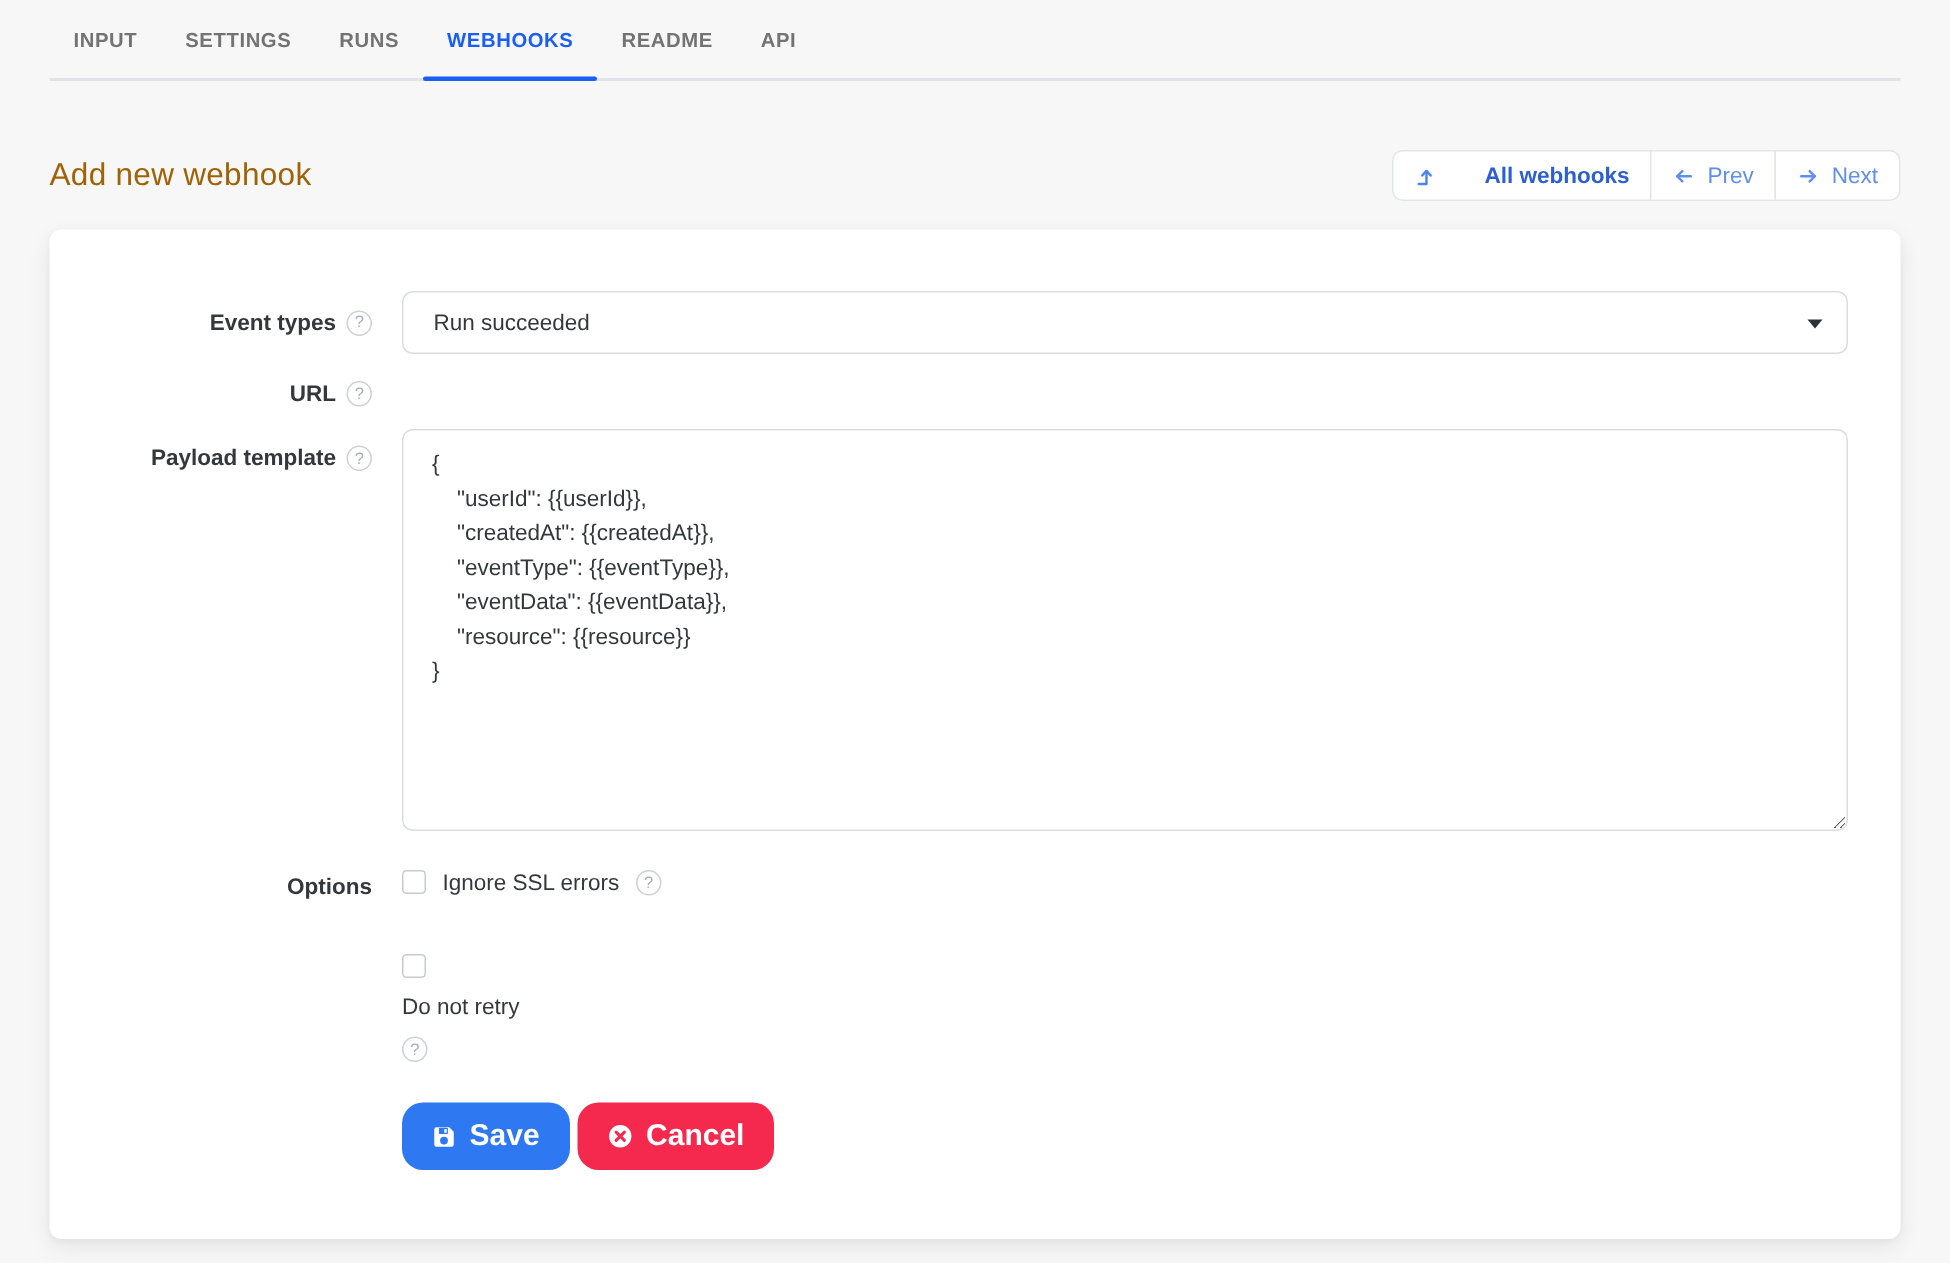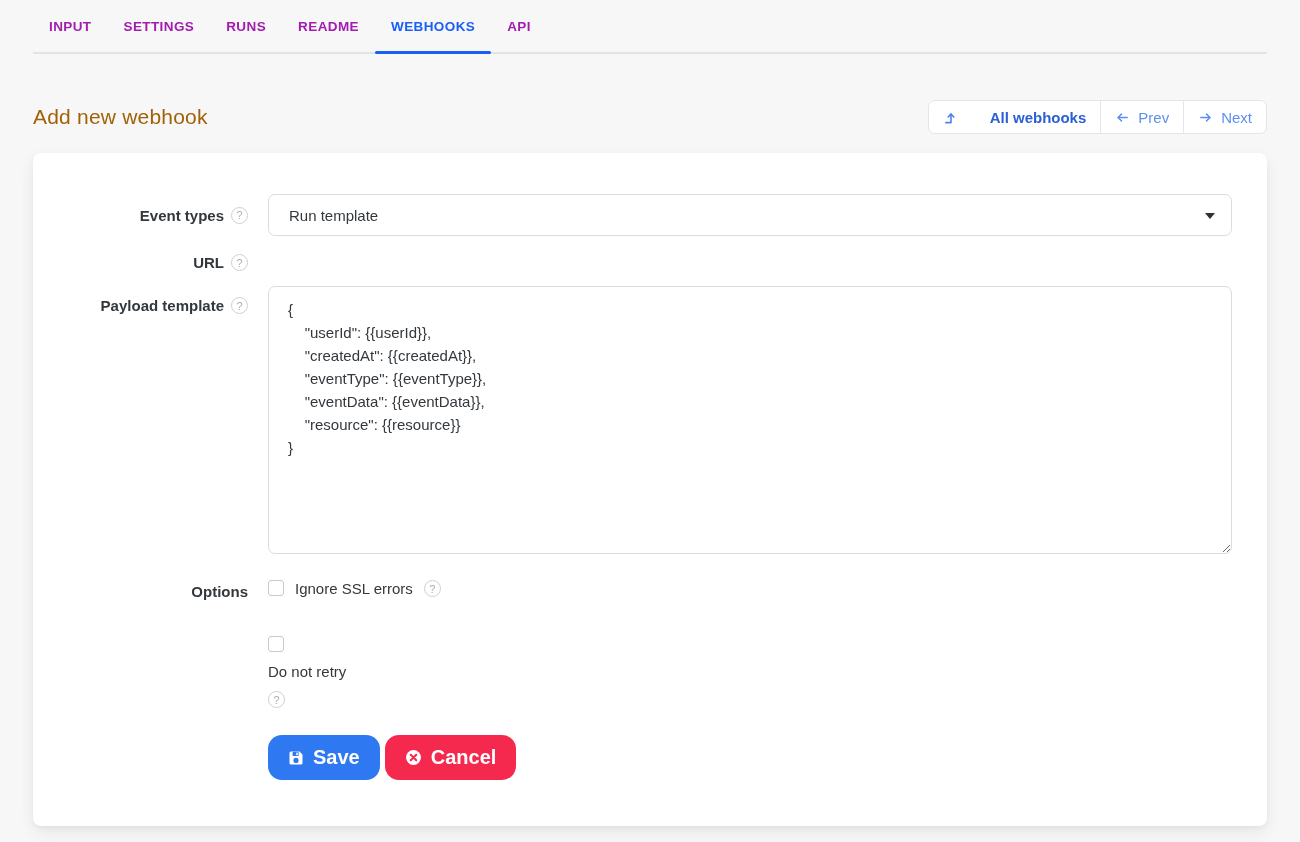--- a/index.html
+++ b/index.html
@@ -18,21 +18,21 @@
     align-items: stretch;
     border-bottom: 2px solid #e0e4e8;
   }
   .tab {
     display: flex;
     align-items: center;
     padding: 0 16px;
     font-size: 13.5px;
     font-weight: 700;
     letter-spacing: 0.4px;
-    color: #a21caf;
+    color: #737373;
     position: relative;
     cursor: pointer;
     white-space: nowrap;
   }
   .tab.active { color: #1a5ef5; }
   .tab.active::after {
     content: "";
     position: absolute;
     left: 0; right: 0; bottom: -2px;
     height: 3px;
@@ -209,22 +209,22 @@
   .action-btn.cancel { background: #f5294d; }
   .action-btn svg { display: block; }
 </style>
 </head>
 <body>
 
 <nav class="tabbar">
   <div class="tab">INPUT</div>
   <div class="tab">SETTINGS</div>
   <div class="tab">RUNS</div>
+  <div class="tab active">WEBHOOKS</div>
   <div class="tab">README</div>
-  <div class="tab active">WEBHOOKS</div>
   <div class="tab">API</div>
 </nav>
 
 <header class="page-header">
   <h1 class="page-title">Add new webhook</h1>
   <div class="btn-group">
     <button class="hbtn primary-link">
       <span>
         <svg width="15" height="15" viewBox="0 0 16 16" fill="none" stroke="#4a83f0" stroke-width="1.7" stroke-linecap="round" stroke-linejoin="round">
           <path d="M3 13.5 H8.5 V4.5"></path>
@@ -255,21 +255,21 @@
 </header>
 
 <main class="card">
 
   <div class="form-row">
     <div class="label-cell">
       <span>Event types</span>
       <span class="help">?</span>
     </div>
     <div class="select-box">
-      <span>Run template</span>
+      <span>Run succeeded</span>
       <span class="caret"></span>
     </div>
   </div>
 
   <div class="form-row gap-18">
     <div class="label-cell">
       <span>URL</span>
       <span class="help">?</span>
     </div>
   </div>

